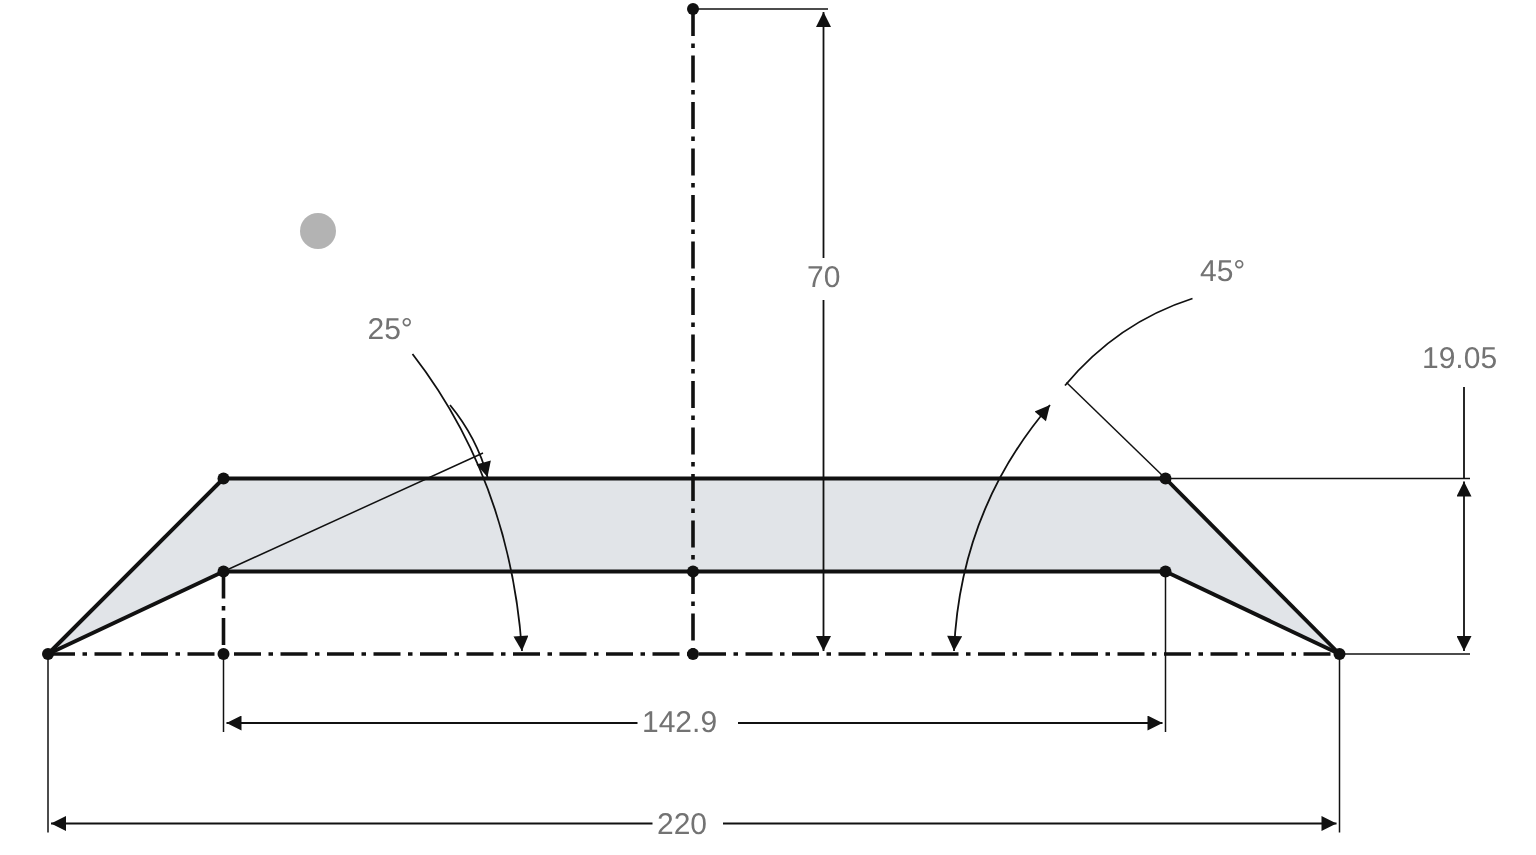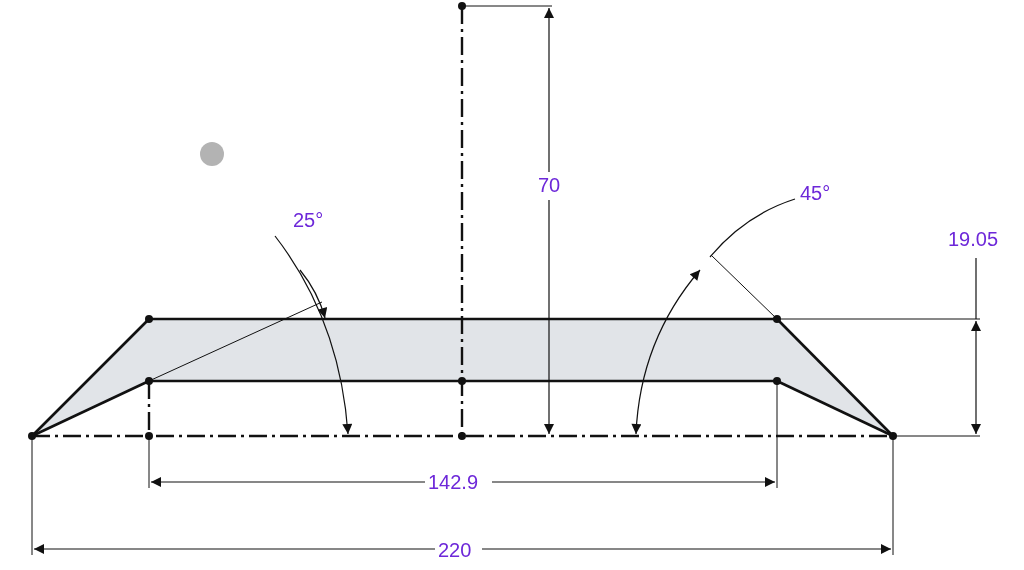--- a/index.html
+++ b/index.html
@@ -1,18 +1,18 @@
 <!DOCTYPE html>
 <html><head>
 <meta charset="utf-8">
 <style>
   html, body { margin:0; padding:0; background:#ffffff; }
   body { width:1024px; height:570px; overflow:hidden; position:relative; font-family:"Liberation Sans", sans-serif; }
   svg { position:absolute; left:0; top:0; }
-  .lbl { position:absolute; font-size:20px; color:#6d28d9; background:#fff; padding:0 2px; line-height:22px; font-family:"Liberation Sans", sans-serif; }
+  .lbl { position:absolute; font-size:20px; color:#737373; background:#fff; padding:0 2px; line-height:22px; font-family:"Liberation Sans", sans-serif; }
 </style>
 </head>
 <body>
 
 <svg width="1024" height="570" viewBox="0 0 1024 570">
   <defs>
     <marker id="arr" viewBox="0 0 10 10" refX="10" refY="5" markerWidth="14" markerHeight="10" orient="auto-start-reverse" markerUnits="userSpaceOnUse">
       <path d="M0,0 L10,5 L0,10 z" fill="#111"></path>
     </marker>
   </defs>
@@ -73,17 +73,17 @@
     <circle cx="462" cy="6" r="4"></circle>
     <circle cx="777" cy="319" r="4"></circle>
     <circle cx="777" cy="381" r="4"></circle>
     <circle cx="893" cy="436" r="4"></circle>
   </g>
 
   <circle cx="212" cy="154" r="12" fill="#b3b3b3"></circle>
 </svg>
 
 <div class="lbl" style="left:536px;top:174px;">70</div>
-<div class="lbl" style="left:798px;top:182px;">45°</div>
-<div class="lbl" style="left:243px;top:209px;margin-left:48px;">25°</div>
+<div class="lbl" style="left:798px;top:170px;">45°</div>
+<div class="lbl" style="left:243px;top:209px;">25°</div>
 <div class="lbl" style="left:946px;top:228px;">19.05</div>
 <div class="lbl" style="left:426px;top:471px;">142.9</div>
 <div class="lbl" style="left:436px;top:539px;">220</div>
 
 </body></html>

